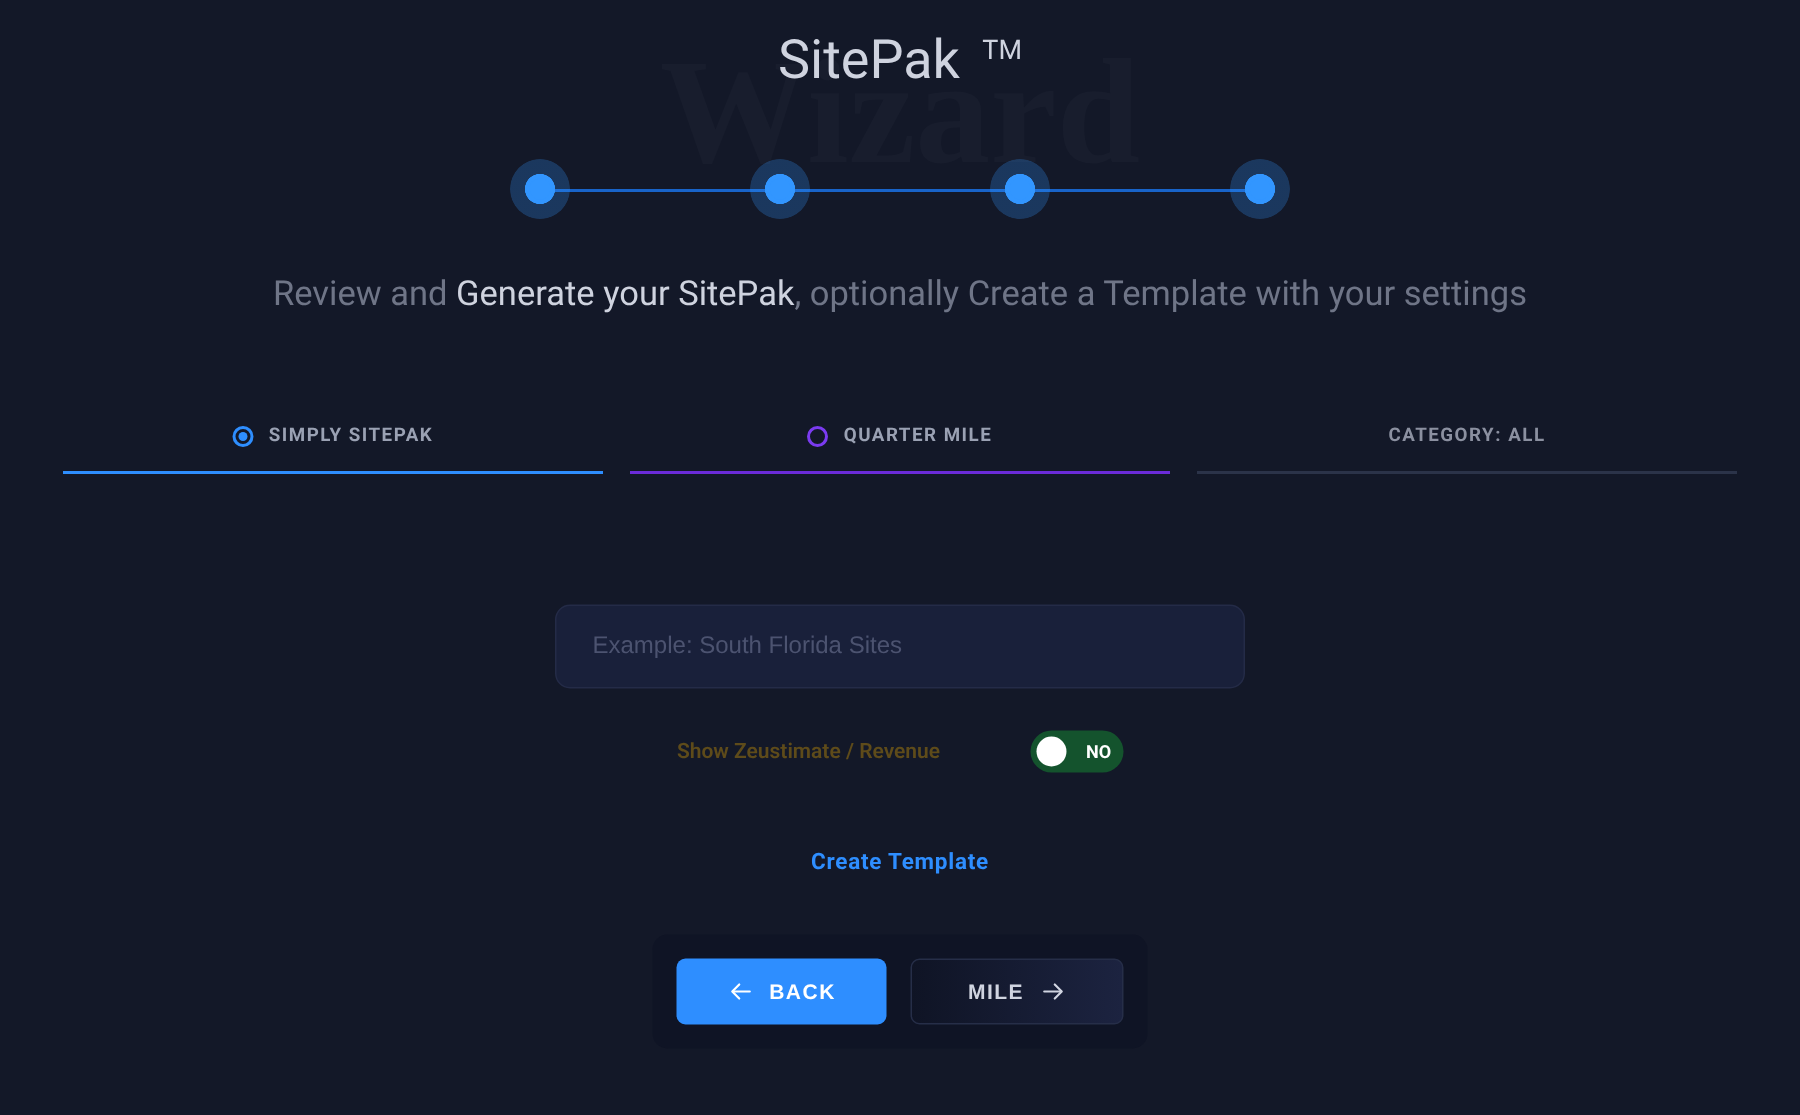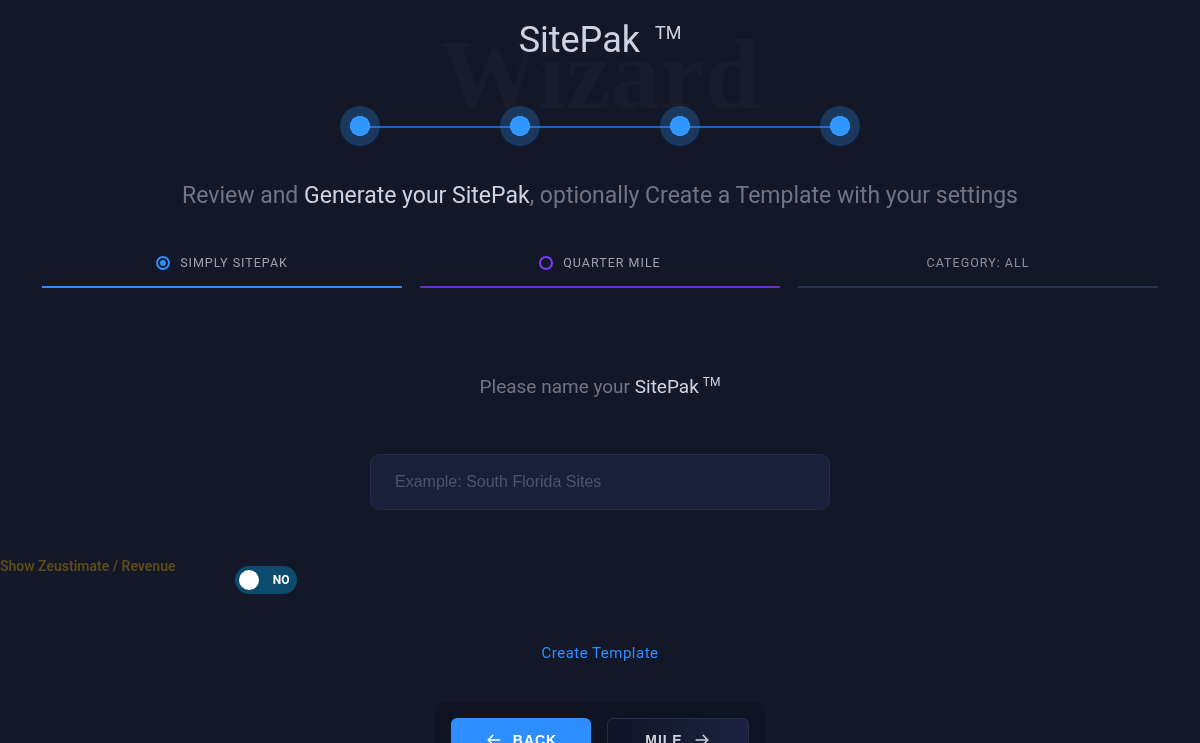--- a/index.html
+++ b/index.html
@@ -74,26 +74,27 @@
       margin: 46px 42px 0;
       gap: 18px;
     }
     .tab {
       flex: 1;
       display: flex;
       align-items: center;
       justify-content: center;
       gap: 10px;
       font-size: 12.5px;
-      font-weight: 400;
+      font-weight: 700;
       letter-spacing: 1px;
       color: #8b90a0;
       padding: 0 0 16px;
       border-bottom: 2px solid #2b3349;
       cursor: pointer;
+      margin-top: 28px;
     }
     .tab.blue { border-bottom-color: #2e8eff; color: #9aa1b3; }
     .tab.purple { border-bottom-color: #6b2bd9; color: #9aa1b3; align-items: flex-end; }
     .tab .radio {
       width: 14px; height: 14px; border-radius: 50%; border: 2px solid currentColor;
       display: inline-flex; align-items: center; justify-content: center;
     }
     .tab.blue .radio { border-color: #2e8eff; }
     .tab.blue .radio .fill { width: 6px; height: 6px; border-radius:50%; background:#2e8eff; }
     .tab.purple .radio { border-color: #7b3bf0; }
@@ -118,44 +119,44 @@
       display: block;
       background: #19203a;
       border: 1px solid #242b47;
       border-radius: 10px;
       padding: 4px 24px;
       font-size: 16px;
       color: #cfd3df;
     }
     .name-input::placeholder { color: #4c5370; }
     .toggle-row {
-      display: flex; align-items: center; gap: 60px;
+      display: flex; align-items: center; justify-content: center; gap: 60px;
       margin-top: 28px;
     }
     .toggle-label {
       font-size: 14px; font-weight: 600; color: #5e4b1a;
     }
     .toggle {
-      width: 62px; height: 28px; border-radius: 14px; background: #0c4a6e;
+      width: 62px; height: 28px; border-radius: 14px; background: #14532d;
       position: relative; display: flex; align-items: center; justify-content: flex-end;
-      padding: 0 8px 0 4px; cursor: pointer; margin-top: 28px;
+      padding: 0 8px 0 4px; cursor: pointer;
     }
     .toggle .knob {
       width: 20px; height: 20px; border-radius: 50%; background: #fff;
       position: absolute; left: 4px;
     }
     .toggle .state {
       font-size: 12px; font-weight: 700; color: #fff;
     }
     .create-template-link {
       display: inline-block;
       margin-top: 50px;
       color: #2e8eff;
       font-size: 15px;
-      font-weight: 400;
+      font-weight: 700;
       letter-spacing: 0.5px;
       cursor: pointer;
     }
     .button-bar {
       width: 330px;
       margin: 40px auto 0;
       background: #0f1425;
       border-radius: 10px;
       padding: 16px;
       display: flex;
@@ -217,23 +218,20 @@
   <div class="tab purple">
     <span class="radio"></span>
     <span>QUARTER MILE</span>
   </div>
   <div class="tab">
     <span>CATEGORY: ALL</span>
   </div>
 </div>
 
 <div class="form-area">
-  <p class="prompt">
-    <span>Please name your </span><span class="strong">SitePak</span><span class="tm2">TM</span>
-  </p>
 
   <input type="text" class="name-input" placeholder="Example: South Florida Sites" style="">
 
   <div class="toggle-row">
     <span class="toggle-label">Show Zeustimate / Revenue</span>
     <div class="toggle">
       <div class="knob"></div>
       <span class="state">NO</span>
     </div>
   </div>

